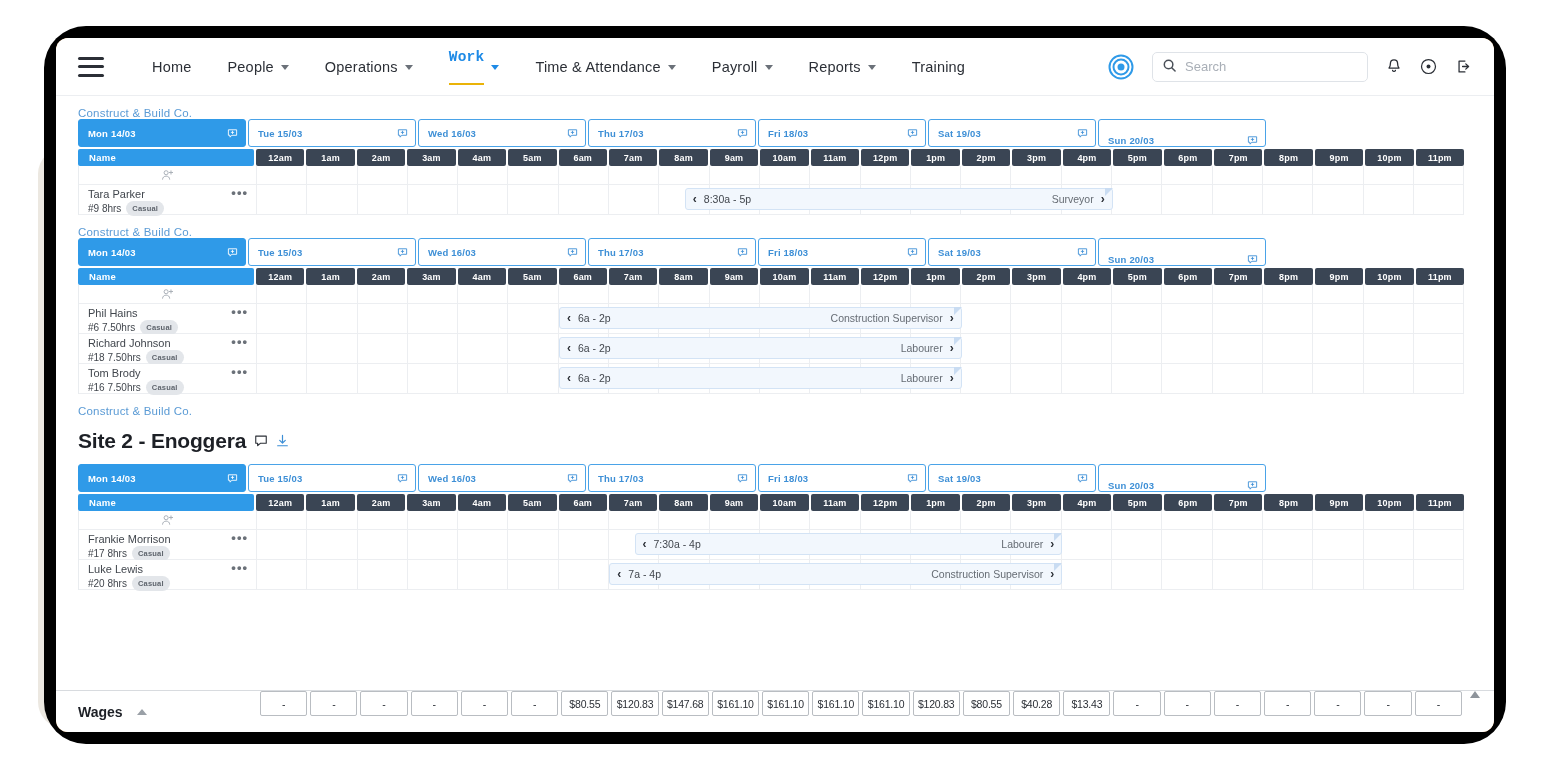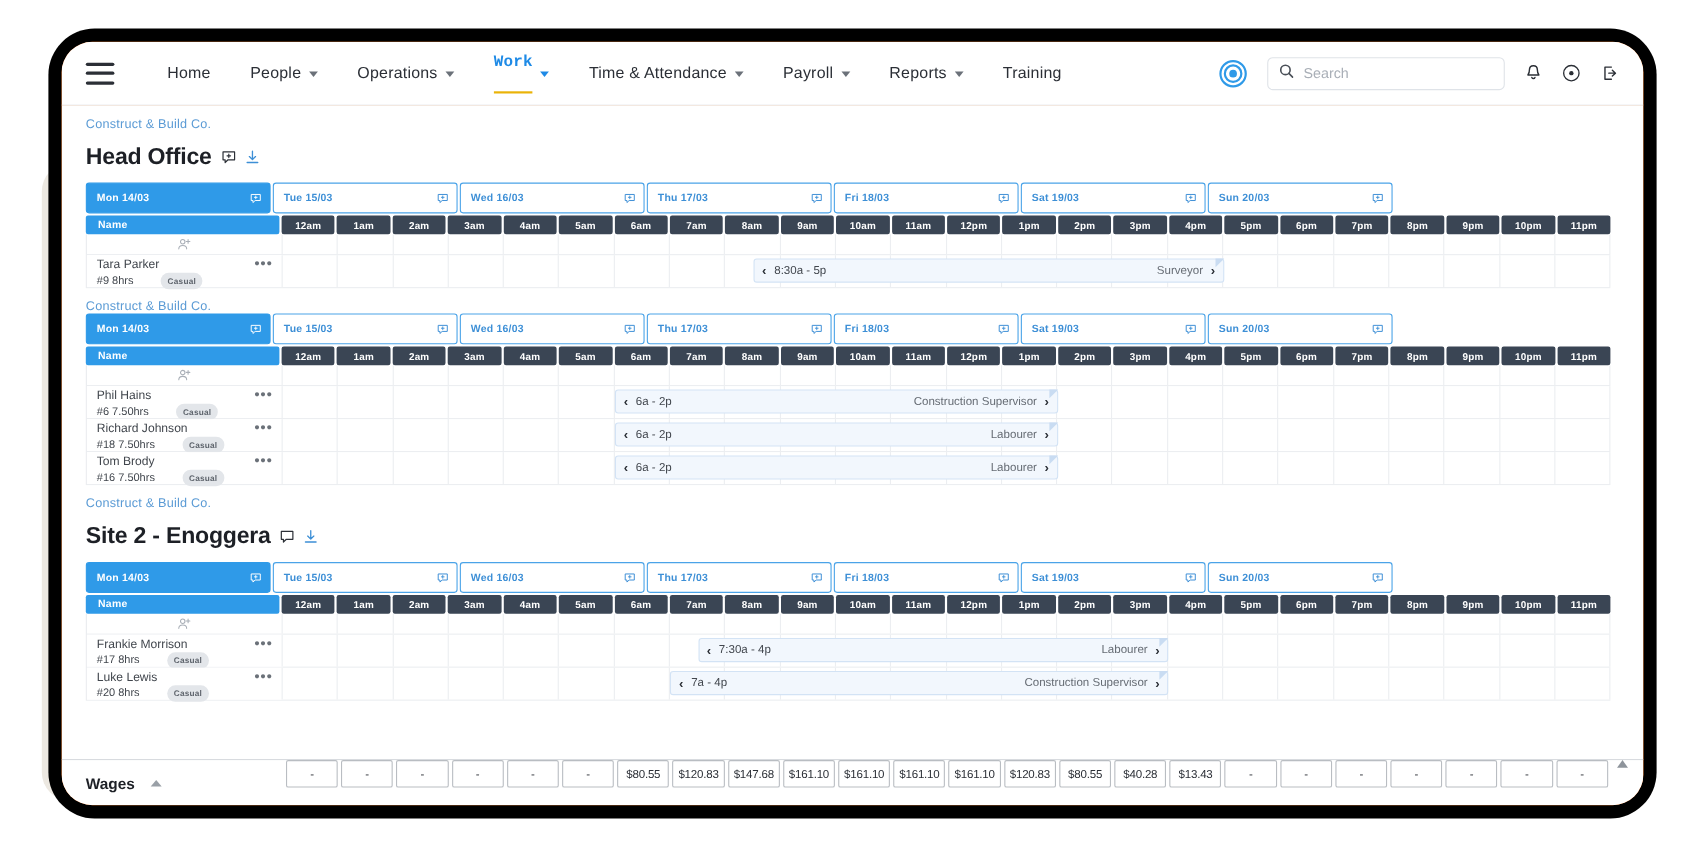--- a/index.html
+++ b/index.html
@@ -31,22 +31,22 @@
     background: #000000;
     border-radius: 42px;
     z-index: 2;
   }
 
   
   .screen {
     position: absolute;
     left: 56px; top: 38px;
     width: 1438px; height: 694px;
-    background: #f97316;
-    border-radius: 28px;
+    background: #fdba74;
+    border-radius: 12px;
     overflow: hidden;
     z-index: 3;
     display: flex;
     flex-direction: column;
   }
 
   
   .topnav {
     height: 58px;
     flex: 0 0 58px;
@@ -147,21 +147,21 @@
     padding: 0 7px 0 9px;
     border: 1px solid #4aa3e8;
     border-radius: 3px;
     margin-right: 2px;
     background: #ffffff;
     color: #3d8fd6;
     letter-spacing: .2px;
     cursor: pointer;
   }
   .day-cell.active { background: #2f9ae8; color: #ffffff; border-color:#2f9ae8; }
-  .day-cell:last-child { margin-right: 0; }
+  .day-cell:last-child { margin-right: 0; align-items: flex-end; }
 
   .hdr-row { display: flex; height: 17px; margin-top: 2px; }
   .name-hdr {
     flex: 0 0 176px;
     background: #2f9ae8;
     color: #ffffff;
     font-size: 9.5px; font-weight: bold;
     display: flex; align-items: center;
     padding-left: 11px;
     border-radius: 2px;
@@ -211,21 +211,20 @@
   .emp-name { font-size: 11px; color: #41464d; line-height: 13px; }
   .emp-meta { font-size: 10px; color: #41464d; display: flex; align-items: center; gap: 5px; line-height: 12px; }
   .badge {
     background: #e3e6ea;
     color: #5e646c;
     font-size: 7.5px;
     font-weight: bold;
     border-radius: 8px;
     padding: 1.5px 6px;
     letter-spacing: .2px;
-    margin-left: 20px;
   }
   .dots {
     color: #6b7179; font-size: 13px; letter-spacing: 1px;
     line-height: 10px; cursor: pointer; font-weight: bold;
   }
   .emp-row .cells { flex: 1; display: flex; position: relative; }
   .emp-row .cells > .cell { flex: 1 1 0; border-right: 1px solid #eceef1; }
 
   .shift {
     position: absolute;
@@ -378,35 +377,20 @@
         <svg width="17" height="17" viewBox="0 0 18 18">
           <path d="M10.5 3.2H4.3v11.6h6.2" fill="none" stroke="#2b2f36" stroke-width="1.35" stroke-linecap="round" stroke-linejoin="round"></path>
           <path d="M11.4 6.2 14.4 9l-3 2.8M8 9h6.2" fill="none" stroke="#2b2f36" stroke-width="1.35" stroke-linecap="round" stroke-linejoin="round"></path>
         </svg>
       </span>
     </div>
   </div>
 
   <div class="content" id="content">
       <div class="org-label">Construct &amp; Build Co.</div>
-      <div class="section-title-row">
-        <span class="section-title">Head Office</span>
-        <span style="display: inline-flex;">
-          <svg width="14" height="14" viewBox="0 0 16 16">
-            <path d="M2 2.4h12v8.2H7.2L4.2 13.4v-2.8H2z" fill="none" stroke="#2b2f36" stroke-width="1.25" stroke-linejoin="round"></path>
-            <path d="M8 4.6v3.7M6.15 6.45h3.7" stroke="#2b2f36" stroke-width="1.2" stroke-linecap="round"></path>
-          </svg>
-        </span>
-        <span style="display: inline-flex;">
-          <svg width="13" height="14" viewBox="0 0 14 15">
-            <path d="M7 1.5v8M4 6.8 7 9.8l3-3" fill="none" stroke="#3d8fd6" stroke-width="1.3" stroke-linecap="round" stroke-linejoin="round"></path>
-            <path d="M1.8 12.6h10.4" stroke="#3d8fd6" stroke-width="1.3" stroke-linecap="round"></path>
-          </svg>
-        </span>
-      </div>
       <div class="roster">
         <div class="day-row">
           <div class="day-cell active">
             <span>Mon 14/03</span>
             <span style="display: inline-flex;">
               <svg width="11" height="11" viewBox="0 0 16 16">
                 <path d="M2 2.6h12v8h-6.8L4.3 13.3v-2.7H2z" fill="none" stroke="#ffffff" stroke-width="1.3" stroke-linejoin="round"></path>
                 <path d="M8 4.6v3.6M6.2 6.4h3.6" stroke="#ffffff" stroke-width="1.2" stroke-linecap="round"></path>
               </svg>
             </span>

